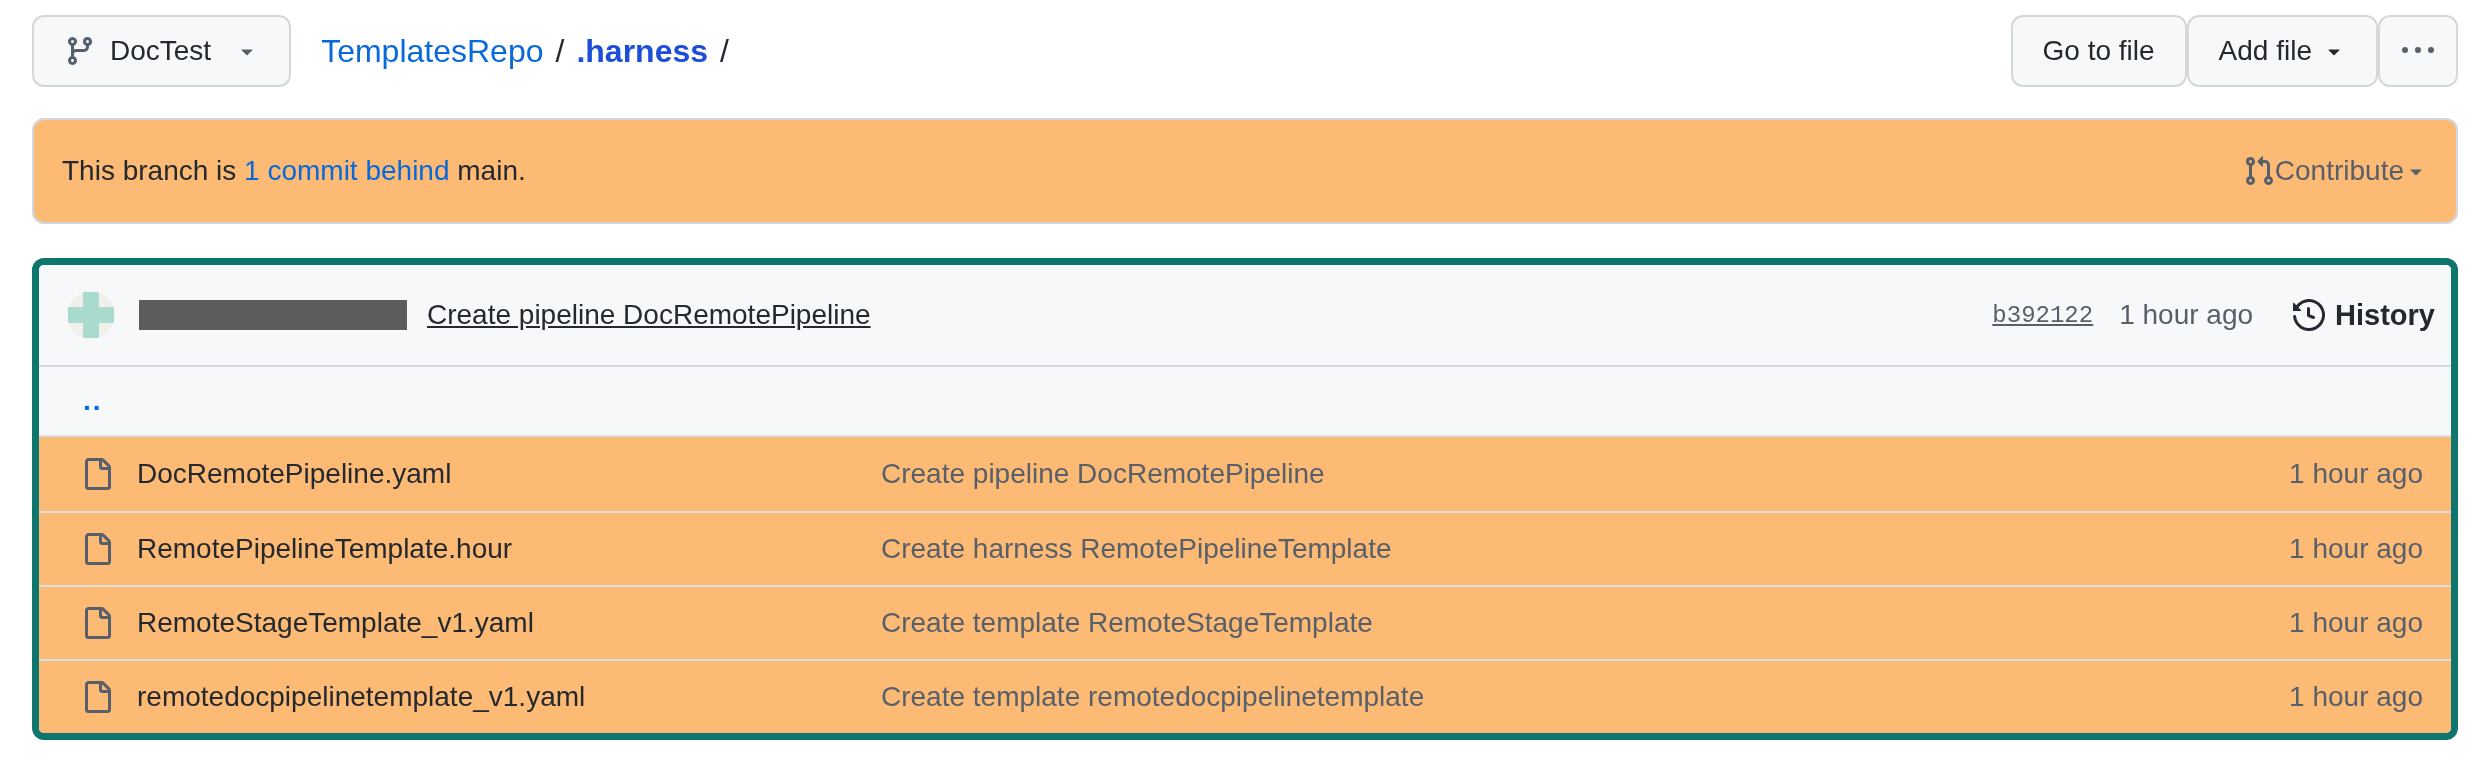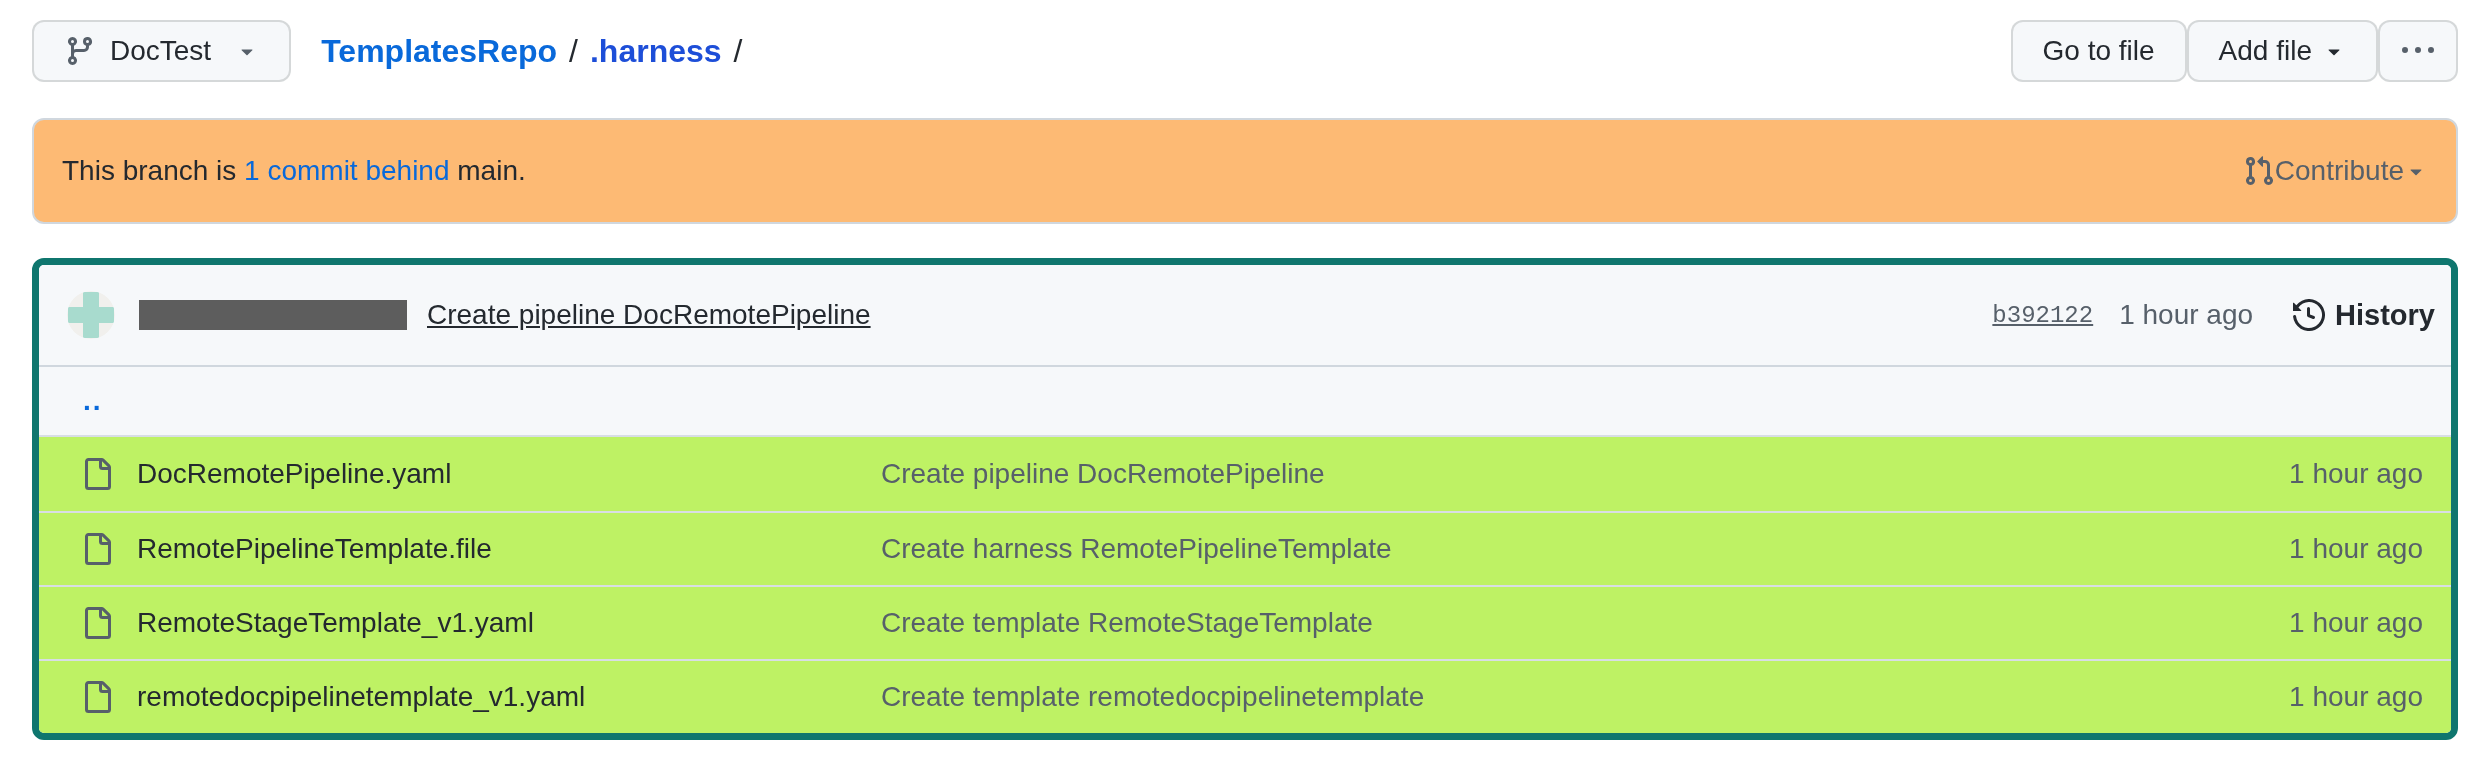--- a/index.html
+++ b/index.html
@@ -3,33 +3,33 @@
 <meta charset="utf-8">
 <style>
   * { box-sizing: border-box; margin: 0; padding: 0; }
   html, body { width: 2490px; height: 764px; background: #ffffff; overflow: hidden; }
   body { font-family: "Liberation Sans", "DejaVu Sans", sans-serif; color: #24292f; }
 
   .topbar { display: flex; align-items: center; margin: 20px 32px 0 32px; height: 62px; }
 
   .btn {
     display: inline-flex; align-items: center; justify-content: center;
-    height: 62px; padding: 0 30px; background: #f6f8fa;
+    height: 72px; padding: 0 30px; background: #f6f8fa;
     border: 2px solid rgba(27,31,36,0.15); border-radius: 12px;
     font-family: inherit; font-size: 28px; font-weight: 500; color: #24292f;
     cursor: pointer; white-space: nowrap;
   }
   .btn svg { flex: none; }
 
   .branch-btn { gap: 14px; }
   .icon-muted { fill: #57606a; }
   .icon-dark { fill: #24292f; }
 
   .breadcrumb { margin-left: 30px; font-size: 32px; display: flex; align-items: baseline; gap: 12px; white-space: nowrap; }
-  .breadcrumb .repo-link { color: #0969da; font-weight: 700; text-decoration: none; }
+  .breadcrumb .repo-link { color: #0969da; font-weight: 400; text-decoration: none; }
   .breadcrumb .sep { color: #24292f; font-weight: 400; }
   .breadcrumb .cur-dir { color: #1d4ed8; font-weight: 600; }
 
   .topbar-actions { margin-left: auto; display: flex; align-items: center; }
   .caret { margin-left: 10px; }
   .kebab-btn { padding: 0 22px; }
 
   .banner {
     margin: 36px 32px 0 32px; height: 106px; background: #fdba74;
     border: 2px solid #d0d7de; border-radius: 12px;
@@ -62,21 +62,21 @@
                   color: #24292f; font-weight: 700; text-decoration: none; font-size: 29px; }
 
   .parent-row {
     height: 70px; background: #f6f8fa; border-bottom: 2px solid #d8dee4;
     display: flex; align-items: center; padding: 0 28px 0 44px;
   }
   .parent-link { color: #0969da; font-size: 28px; font-weight: 600; text-decoration: none; letter-spacing: 2px; }
 
   .file-row {
     height: 74px; display: grid; grid-template-columns: 800px 1fr auto;
-    align-items: center; padding: 0 28px 0 42px; font-size: 28px; background: #bef264;
+    align-items: center; padding: 0 28px 0 42px; font-size: 28px; background: #fdba74;
   }
   .file-row + .file-row { border-top: 2px solid #d8dee4; }
   .name-cell { display: flex; align-items: center; gap: 24px; overflow: hidden; }
   .file-name { color: #24292f; text-decoration: none; white-space: nowrap; overflow: hidden; text-overflow: ellipsis; }
   .msg-cell a { color: #57606a; text-decoration: none; white-space: nowrap; }
   .time-cell { color: #57606a; text-align: right; white-space: nowrap; }
 </style>
 </head>
 <body>
 
@@ -171,21 +171,21 @@
       </span>
       <span class="msg-cell"><a href="#">Create pipeline DocRemotePipeline</a></span>
       <span class="time-cell">1 hour ago</span>
     </div>
 
     <div class="file-row">
       <span class="name-cell">
         <svg class="icon-muted" width="32" height="32" viewBox="0 0 16 16">
             <path d="M2 1.75C2 .784 2.784 0 3.75 0h6.586c.464 0 .909.184 1.237.513l2.914 2.914c.329.328.513.773.513 1.237v9.586A1.75 1.75 0 0 1 13.25 16h-9.5A1.75 1.75 0 0 1 2 14.25Zm1.75-.25a.25.25 0 0 0-.25.25v12.5c0 .138.112.25.25.25h9.5a.25.25 0 0 0 .25-.25V6h-2.75A1.75 1.75 0 0 1 9 4.25V1.5Zm6.75.062V4.25c0 .138.112.25.25.25h2.688l-.011-.013-2.914-2.914-.013-.011Z"></path>
           </svg>
-        <a href="#" class="file-name">RemotePipelineTemplate.file</a>
+        <a href="#" class="file-name">RemotePipelineTemplate.hour</a>
       </span>
       <span class="msg-cell"><a href="#">Create harness RemotePipelineTemplate</a></span>
       <span class="time-cell">1 hour ago</span>
     </div>
 
     <div class="file-row">
       <span class="name-cell">
         <svg class="icon-muted" width="32" height="32" viewBox="0 0 16 16">
             <path d="M2 1.75C2 .784 2.784 0 3.75 0h6.586c.464 0 .909.184 1.237.513l2.914 2.914c.329.328.513.773.513 1.237v9.586A1.75 1.75 0 0 1 13.25 16h-9.5A1.75 1.75 0 0 1 2 14.25Zm1.75-.25a.25.25 0 0 0-.25.25v12.5c0 .138.112.25.25.25h9.5a.25.25 0 0 0 .25-.25V6h-2.75A1.75 1.75 0 0 1 9 4.25V1.5Zm6.75.062V4.25c0 .138.112.25.25.25h2.688l-.011-.013-2.914-2.914-.013-.011Z"></path>
           </svg>

